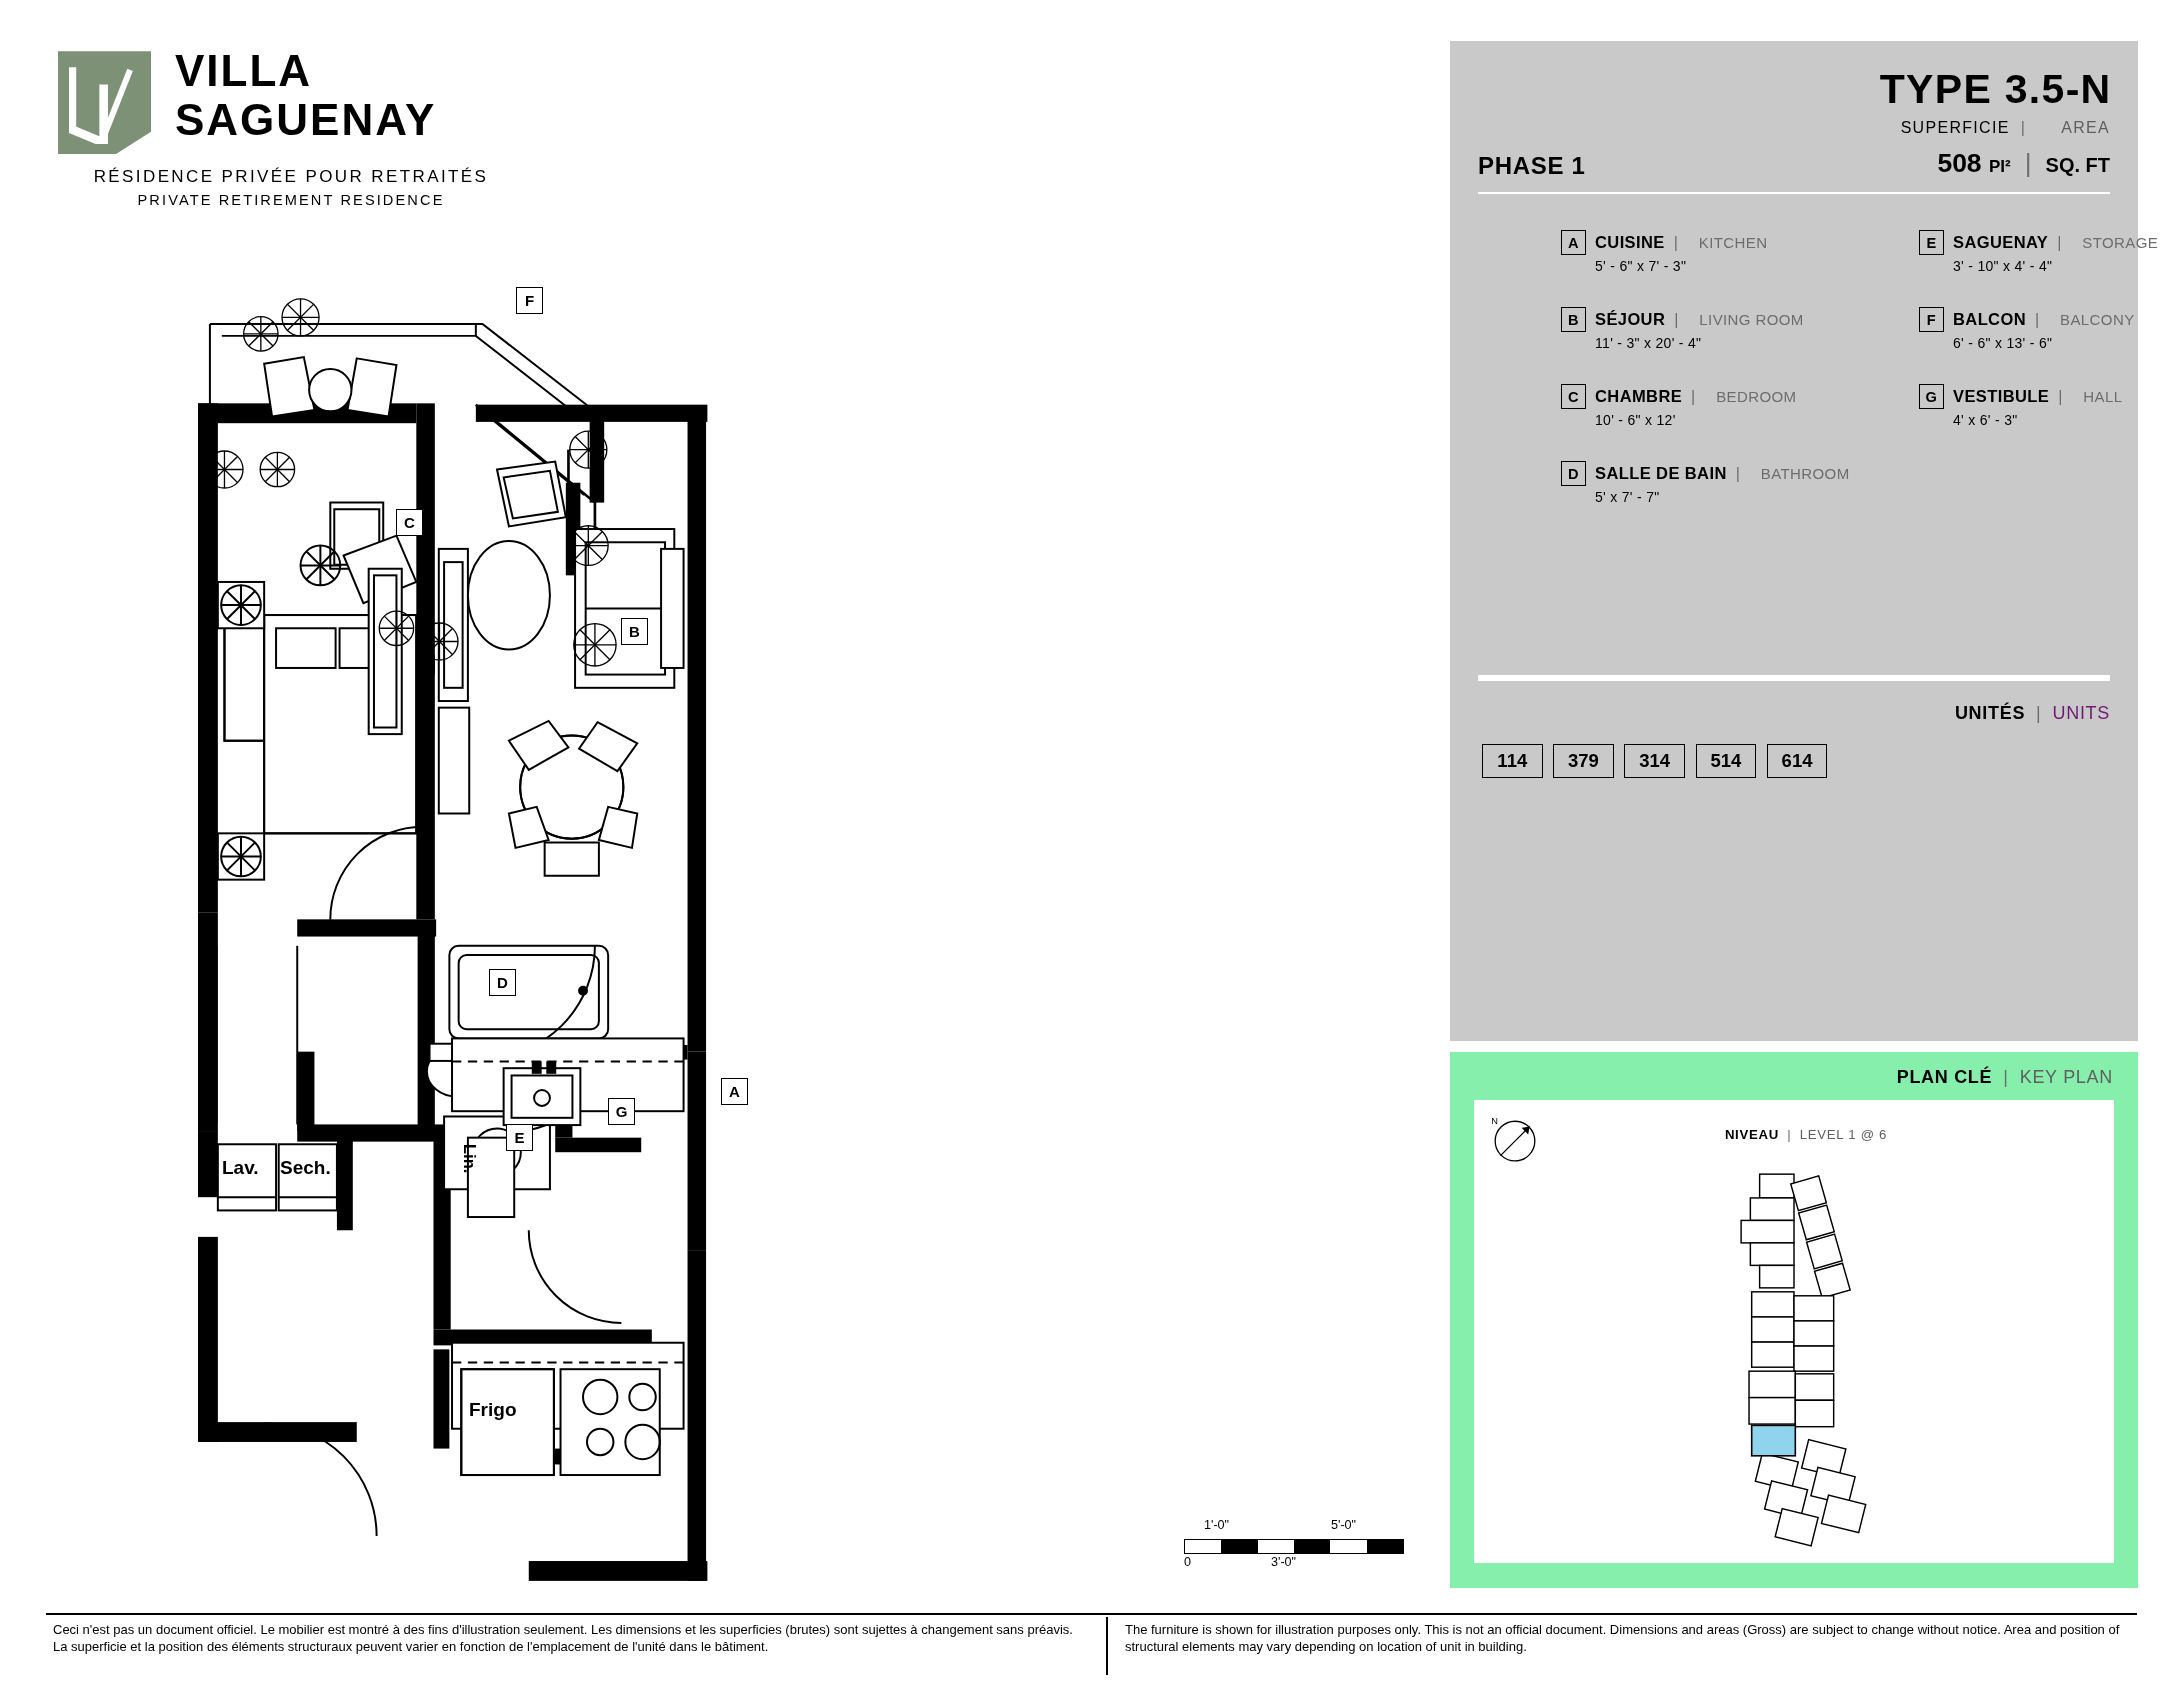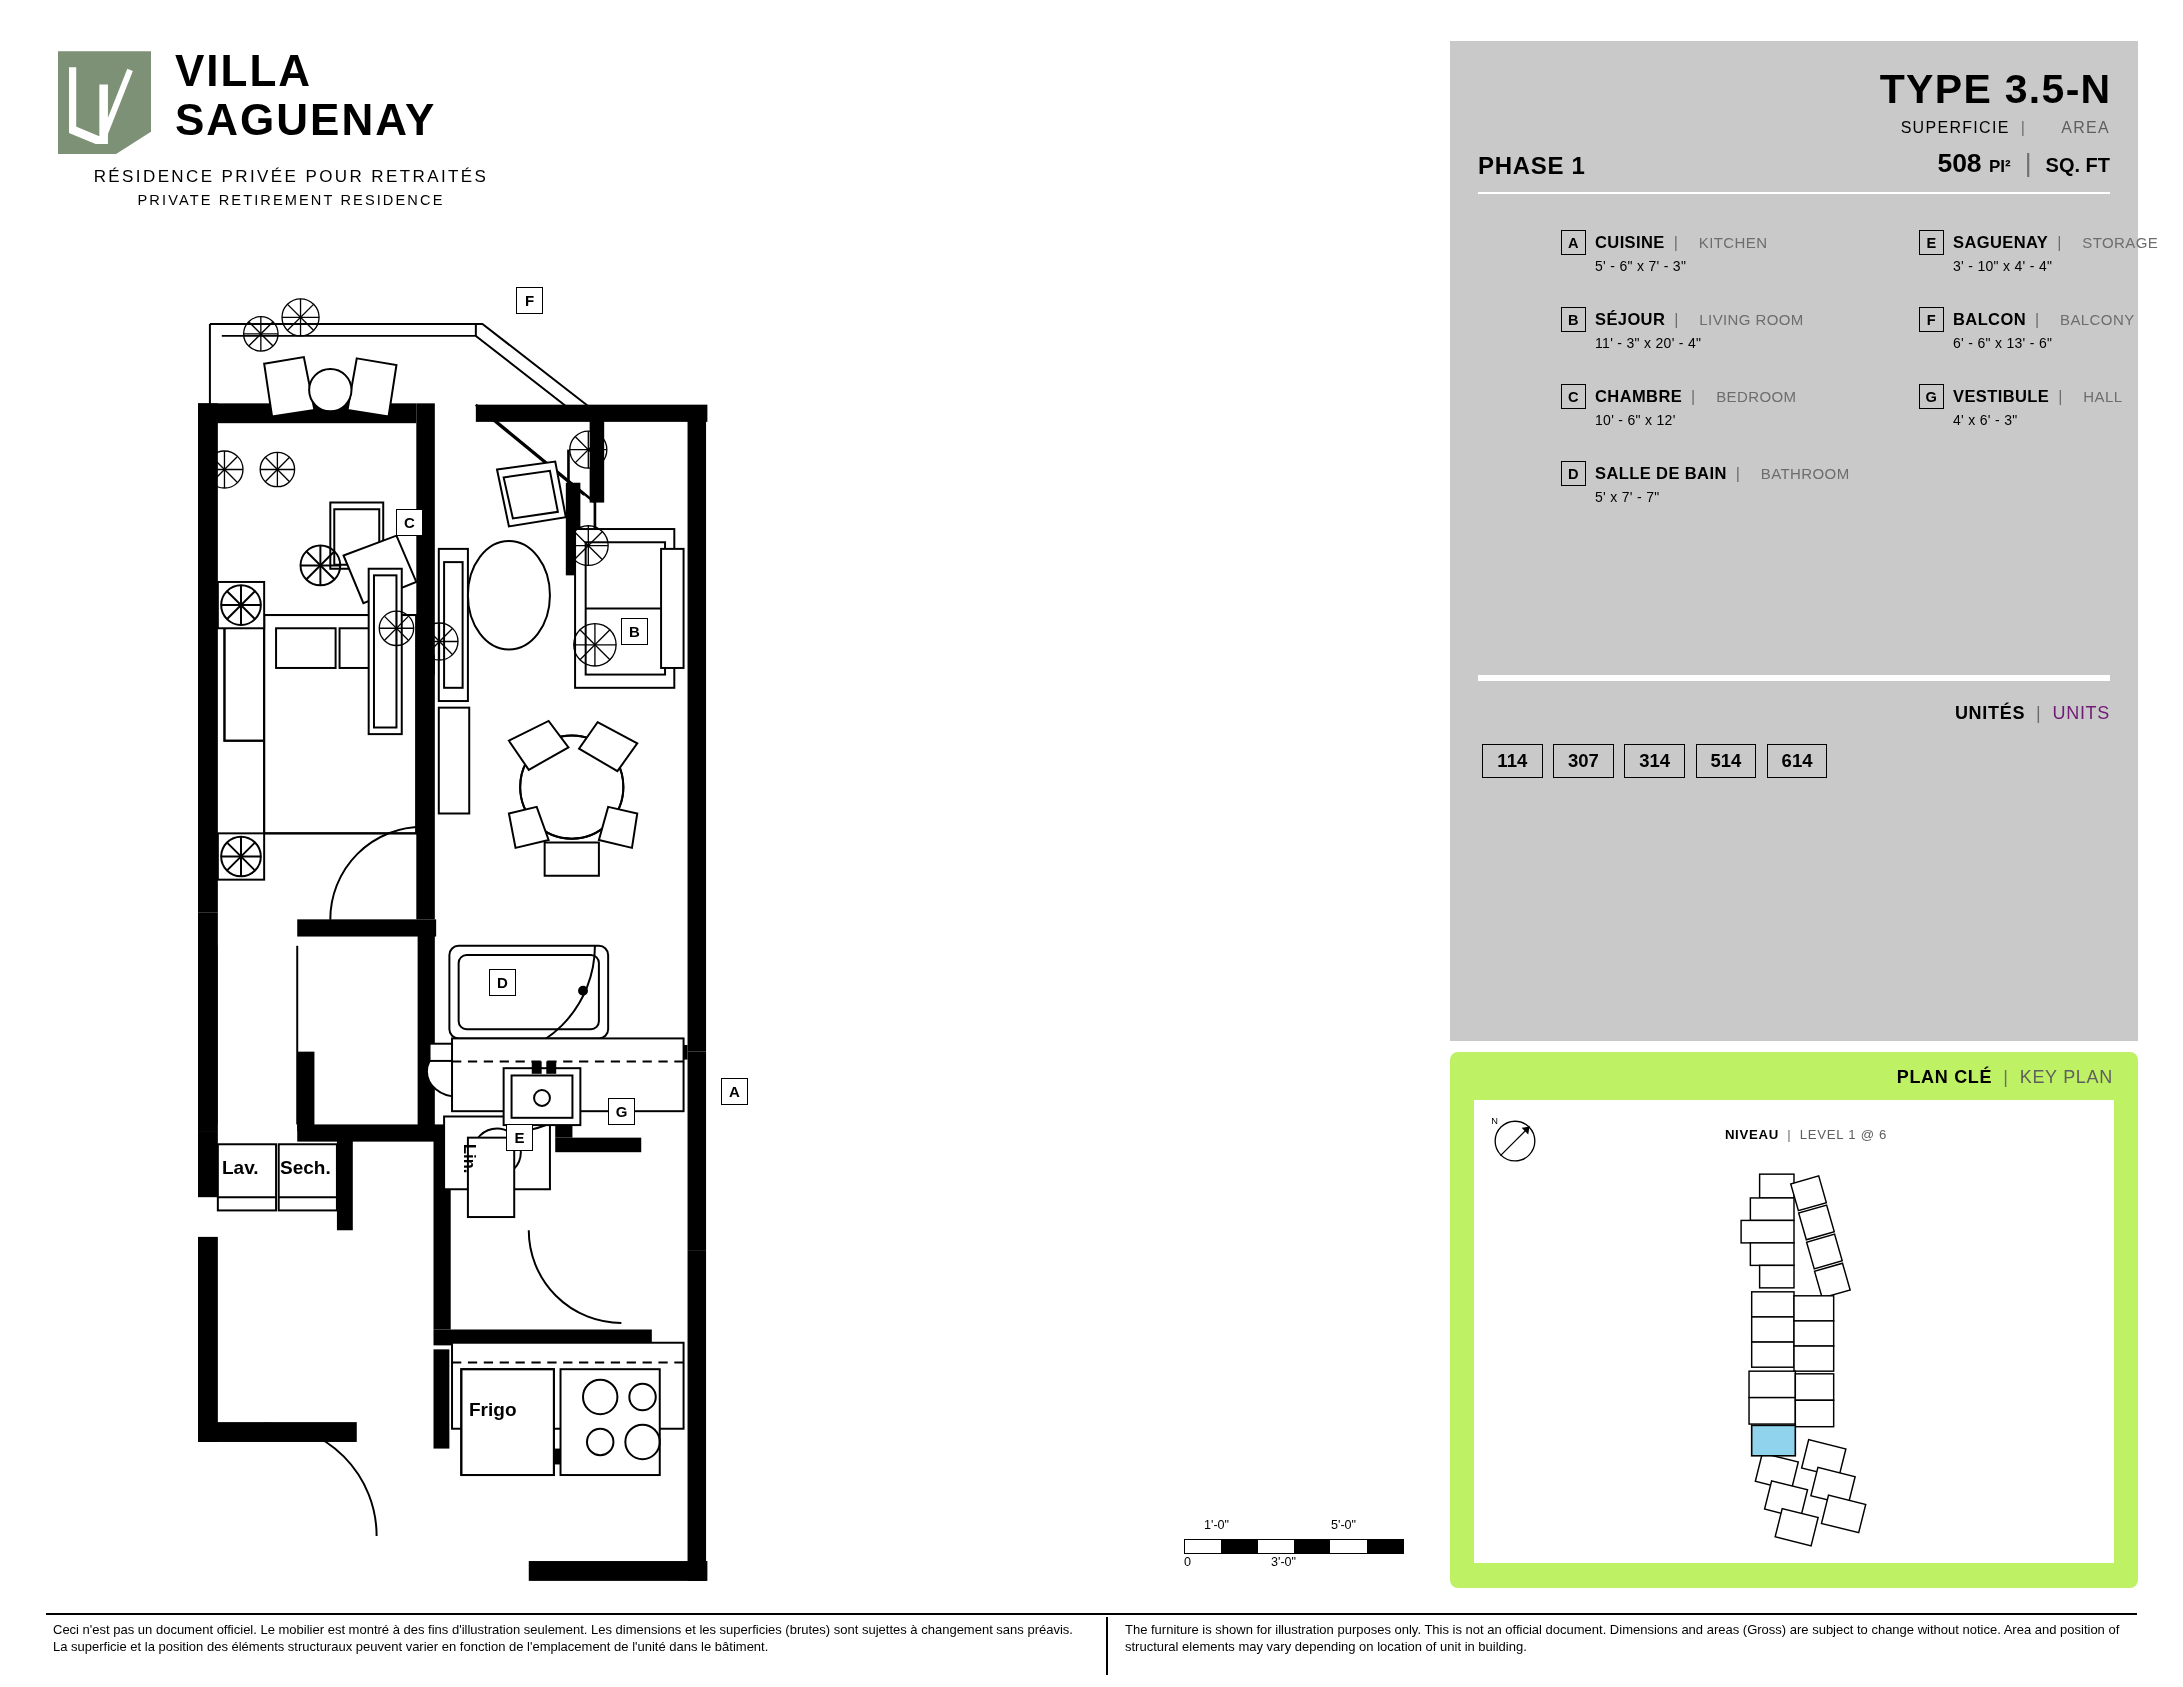--- a/index.html
+++ b/index.html
@@ -46,21 +46,21 @@
 
   .units-rule{position:absolute;left:28px;right:28px;top:634px;height:6px;background:#fff;}
   .units-title{position:absolute;right:28px;top:662px;font-size:18px;font-weight:bold;letter-spacing:0.7px;}
   .units-title .sep{color:#6d6d6d;padding:0 5.3px;font-weight:normal;}
   .units-title .en{color:#701a75;font-weight:normal;}
   .units-row{position:absolute;left:32px;top:703px;display:flex;gap:10.6px;}
   .unit-box{border:1.3px solid #000;background:#c9c9c9;min-width:48px;height:32px;display:flex;align-items:center;justify-content:center;
       font-size:18.5px;font-weight:bold;padding:0 5.3px;}
 
   
-  .right-bot{position:absolute;left:1450px;top:1052px;width:688px;height:536px;background:#bef264;border-radius:8px;}
+  .right-bot{position:absolute;left:1450px;top:1052px;width:688px;height:536px;background:#86efac;}
   .kp-title{position:absolute;right:25px;top:14.6px;font-size:18px;font-weight:bold;letter-spacing:0.7px;}
   .kp-title .sep{color:#6d6d6d;padding:0 5.3px;font-weight:normal;}
   .kp-title .en{color:#5f5f5f;font-weight:normal;}
   .kp-white{position:absolute;left:24px;top:48px;width:640px;height:463px;background:#fff;}
   .kp-niveau{position:absolute;left:50%;transform:translateX(-50%);top:26.5px;font-size:13.2px;font-weight:bold;letter-spacing:0.7px;white-space:nowrap;padding-left:24px;}
   .kp-niveau .sep{color:#6d6d6d;padding:0 4px;font-weight:normal;}
   .kp-niveau .en{color:#5f5f5f;font-weight:normal;}
 
   
   .scale{position:absolute;left:1184px;top:1518px;width:232px;}
@@ -180,21 +180,21 @@
     </div>
 
     <div class="units-rule"></div>
     <div class="units-title">
       <span>UNITÉS</span>
       <span class="sep">|</span>
       <span class="en">UNITS</span>
     </div>
     <div class="units-row">
       <div class="unit-box">114</div>
-      <div class="unit-box">307</div>
+      <div class="unit-box">379</div>
       <div class="unit-box">314</div>
       <div class="unit-box">514</div>
       <div class="unit-box">614</div>
     </div>
   </div>
 
   <div class="right-bot">
     <div class="kp-title">
       <span>PLAN CLÉ</span>
       <span class="sep">|</span>

